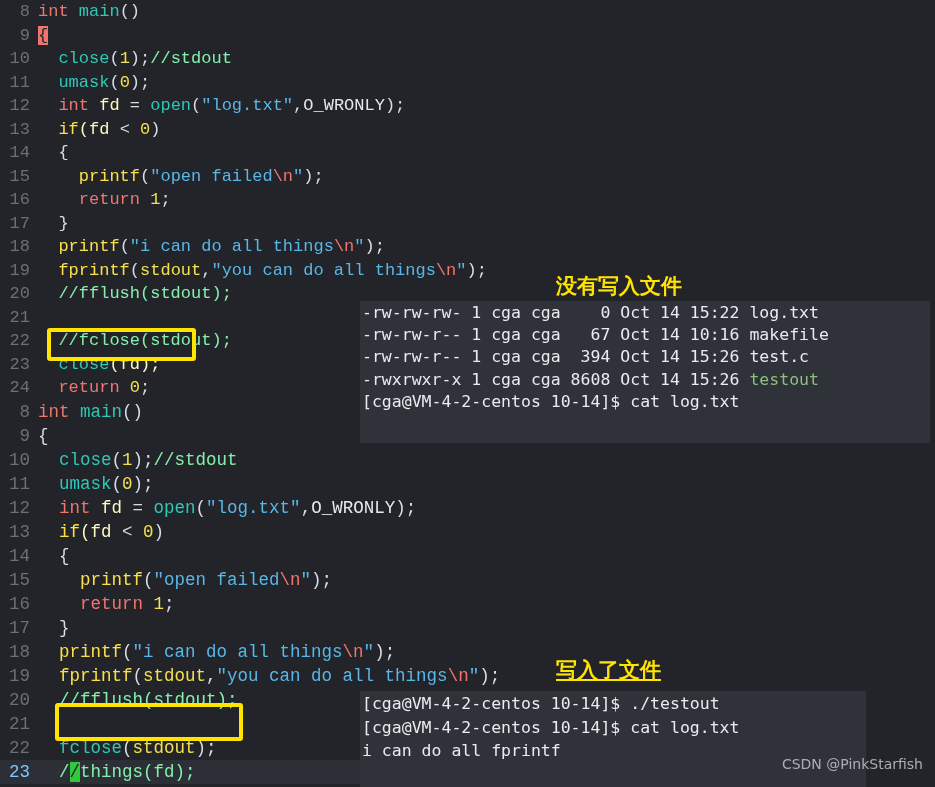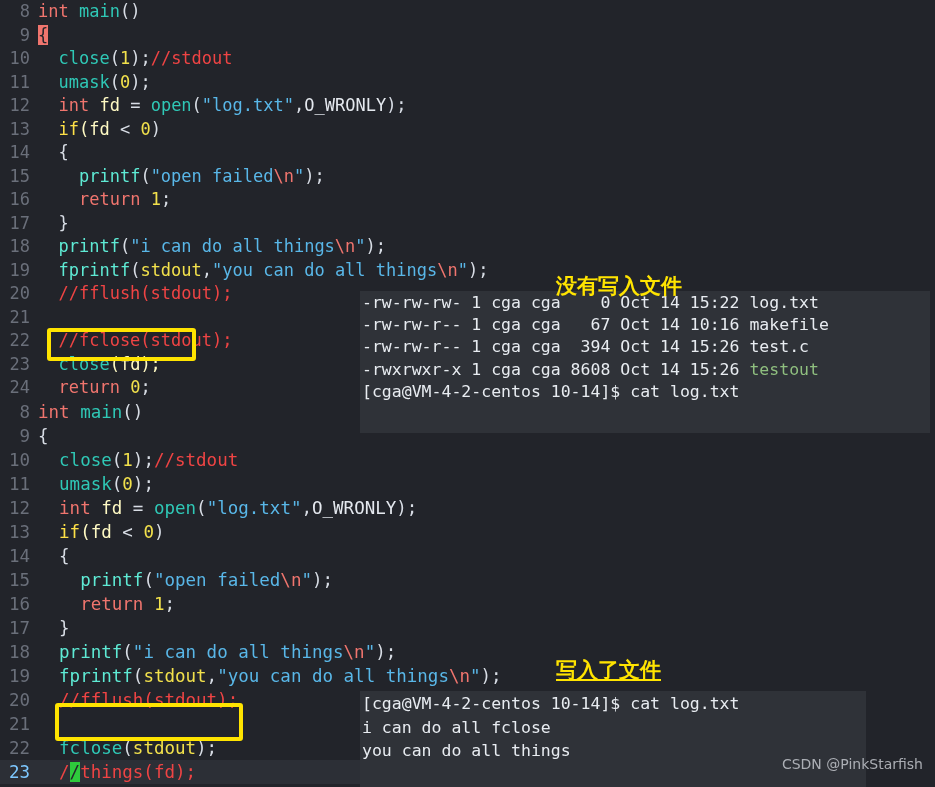--- a/index.html
+++ b/index.html
@@ -2,67 +2,67 @@
 <html><head>
 <meta charset="utf-8">
 <style>
   html,body{margin:0;padding:0;background:#1d1f21;}
   body{
     width:935px;height:787px;position:relative;overflow:hidden;
     font-family:"DejaVu Sans Mono","Liberation Mono",monospace;
     background:#22242a;
   }
   
-  .pane{position:absolute;left:0;width:811px;background:#22242a;overflow:hidden;}
+  .pane{position:absolute;left:0;width:811px;background:#22242a;overflow:hidden;font-family:Liberation Mono, monospace;}
   #pane-top{top:0;height:400px;}
   #pane-bottom{top:400px;height:387px;}
 
   .codeline{
     position:relative;height:23.5px;line-height:23.5px;white-space:pre;
     font-size:17px;letter-spacing:0px;
   }
   #pane-bottom .codeline{height:24px;line-height:24px;font-size:17.5px;}
 
   .gutter{
     display:inline-block;width:38px;text-align:right;
     color:#6a6f7a;padding-right:8px;box-sizing:border-box;
   }
   .gutter.cur{color:#7ec8ff;}
   .codeline.curline{background:#2c2f36;}
 
   
   .t-kw     {color:#f0756e;}      
   .t-kw2    {color:#fde047;}      
   .t-fn     {color:#2fc8b6;}      
-  .t-fn2    {color:#5eead4;}      
+  .t-fn2    {color:#fde047;}      
   .t-plain  {color:#fef9c3;}
   .t-num    {color:#f2e14c;}
   .t-str    {color:#59b7e8;}
   .t-esc    {color:#f0756e;}
-  .t-cmt    {color:#ef4444;}
+  .t-cmt    {color:#86efac;}
   .t-id     {color:#f2e14c;text-align:center;}      
   .t-punct  {color:#d8dde5;}
   .t-macro  {color:#e5e9ef;}
   .t-brace  {color:#d8dde5;}
 
   
   .cur-red  {background:#f0756e;color:#22242a;}
   .cur-grn  {background:#2ecb3c;color:#22242a;}
 
   
   .hlbox{position:absolute;border:4px solid #ffe400;border-radius:3px;
          box-sizing:border-box;pointer-events:none;}
   #hlbox-top{left:47px;top:328px;width:149px;height:33px;}
   #hlbox-bottom{left:55px;top:703px;width:188px;height:38px;}
 
   
   .term{position:absolute;background:#2f3238;color:#e8ecf1;
         font-family:"DejaVu Sans Mono","Liberation Mono",monospace;
         white-space:pre;}
-  #term-top{left:360px;top:291px;width:570px;height:142px;font-size:16.5px;line-height:22.2px;padding:1px 0 8px 2px;box-sizing:border-box;}
+  #term-top{left:360px;top:301px;width:570px;height:142px;font-size:16.5px;line-height:22.2px;padding:1px 0 8px 2px;box-sizing:border-box;}
   #term-bottom{left:360px;top:691px;width:506px;height:96px;font-size:16.5px;line-height:23.6px;padding:1px 0 0 2px;box-sizing:border-box;}
   .term .g{color:#8fbf7f;margin-top:47px;}
 
   
   .anno{position:absolute;color:#ffe400;font-family:"DejaVu Sans","Liberation Sans",sans-serif;
         font-size:21px;font-weight:600;white-space:nowrap;}
   #anno-top{left:556px;top:272px;}
   #anno-bottom{left:556px;top:656px;text-decoration:underline;}
 
   
@@ -109,21 +109,21 @@
     <div class="codeline"><span class="gutter">19</span><span class="t-plain">  </span><span class="t-fn2">fprintf</span><span class="t-punct">(</span><span class="t-id">stdout</span><span class="t-punct">,</span><span class="t-str">"you can do all things</span><span class="t-esc">\n</span><span class="t-str">"</span><span class="t-punct">);</span></div>
     <div class="codeline"><span class="gutter">20</span><span class="t-cmt">  //fflush(stdout);</span></div>
     <div class="codeline"><span class="gutter">21</span></div>
     <div class="codeline"><span class="gutter">22</span><span class="t-plain">  </span><span class="t-fn">fclose</span><span class="t-punct">(</span><span class="t-id">stdout</span><span class="t-punct">);</span></div>
     <div class="codeline curline"><span class="gutter cur">23</span><span class="t-cmt">  /</span><span class="cur-grn">/</span><span class="t-cmt">things(fd);</span></div>
     <div class="codeline"><span class="gutter">24</span><span class="t-plain">  </span><span class="t-kw">return</span><span class="t-plain"> </span><span class="t-num">0</span><span class="t-punct">;</span></div>
   </div>
 
 <div class="term" id="term-top"><div><span>-rw-rw-rw- 1 cga cga    0 Oct 14 15:22 log.txt</span></div><div><span>-rw-rw-r-- 1 cga cga   67 Oct 14 10:16 makefile</span></div><div><span>-rw-rw-r-- 1 cga cga  394 Oct 14 15:26 test.c</span></div><div><span>-rwxrwxr-x 1 cga cga 8608 Oct 14 15:26 </span><span class="g">testout</span></div><div><span>[cga@VM-4-2-centos 10-14]$ cat log.txt</span></div></div>
 
-<div class="term" id="term-bottom"><div><span>[cga@VM-4-2-centos 10-14]$ cat log.txt</span></div><div><span>i can do all fclose</span></div><div><span>you can do all things</span></div></div>
+<div class="term" id="term-bottom"><div><span>[cga@VM-4-2-centos 10-14]$ ./testout</span></div><div><span>[cga@VM-4-2-centos 10-14]$ cat log.txt</span></div><div><span>i can do all fprintf</span></div></div>
 
 <div class="hlbox" id="hlbox-top"></div>
 <div class="hlbox" id="hlbox-bottom"></div>
 
 <div class="anno" id="anno-top">没有写入文件</div>
 <div class="anno" id="anno-bottom">写入了文件</div>
 
 <div id="watermark">CSDN @PinkStarfish</div>
 
 </body></html>

